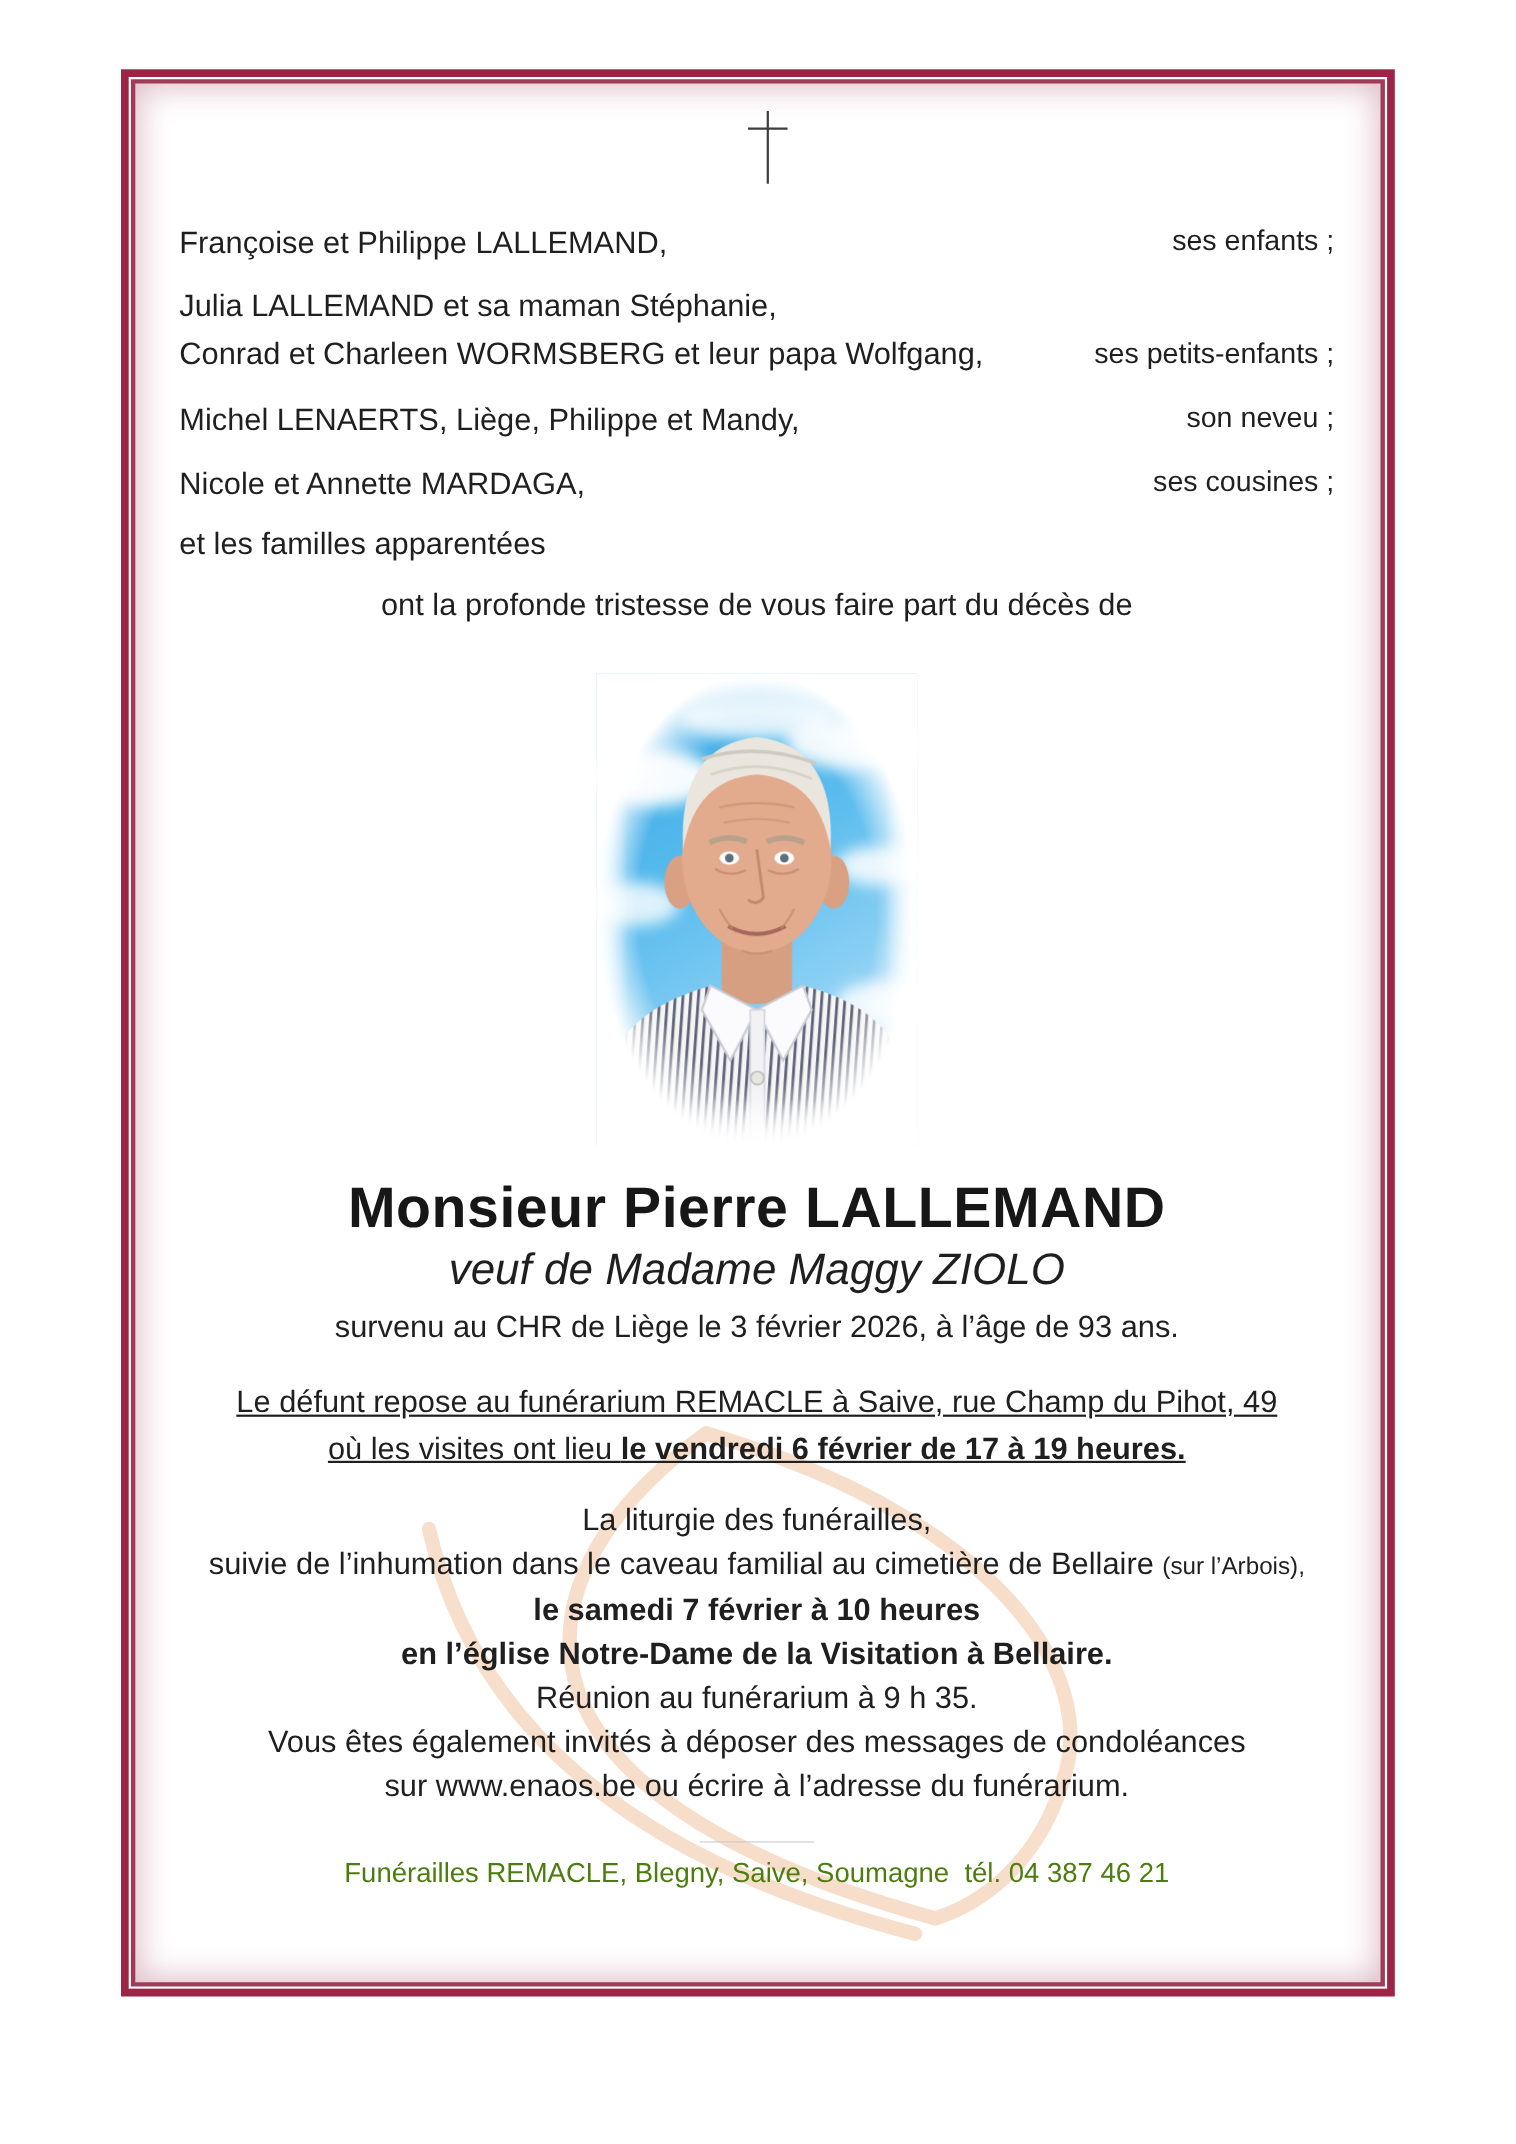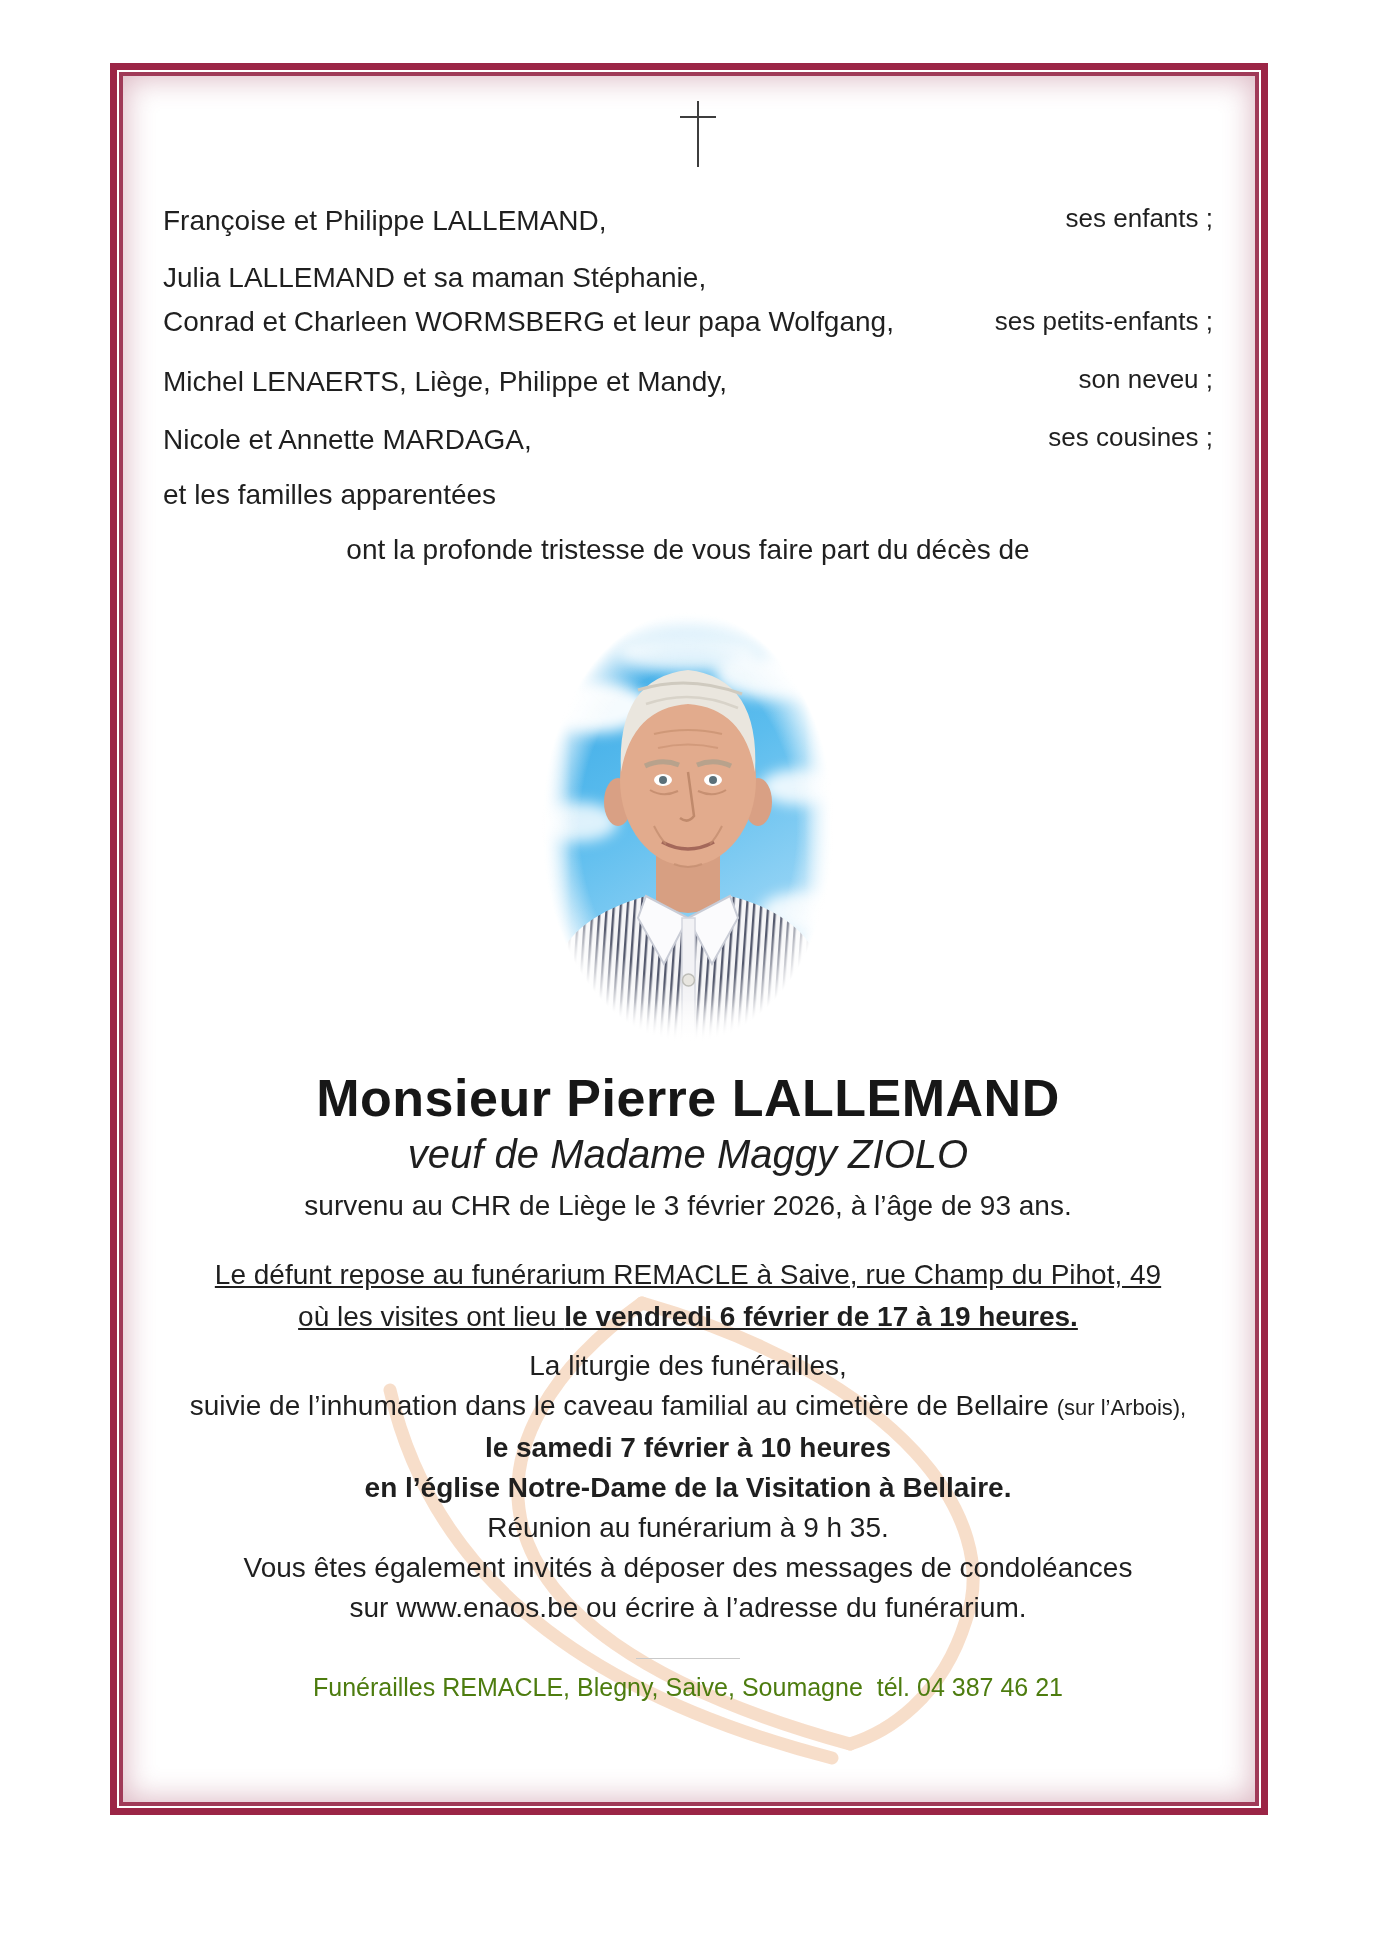--- a/index.html
+++ b/index.html
@@ -68,21 +68,21 @@
     text-align:center;font-size:40px;font-style:italic;line-height:52px;
     margin-top:0;
   }
   .death-line{
     text-align:center;font-size:28px;line-height:40px;margin-top:6px;
   }
   .para{
     text-align:center;font-size:28px;line-height:42px;
   }
   .visitation{margin-top:28px;text-decoration:underline;}
-  .funeral{margin-top:8px;line-height:40px;}
+  .funeral{margin-top:24px;line-height:40px;}
   .funeral div{line-height:40px;}
   .condolences{margin-top:0px;line-height:40px;text-align:center;}
   .condolences div{line-height:40px;}
   b,.bold{font-weight:bold;}
   .small-note{font-size:22px;}
   .divider{
     width:104px;height:0;border-top:1px solid #c9c9c9;
     margin:30px auto 0;
   }
   .footer-line{

